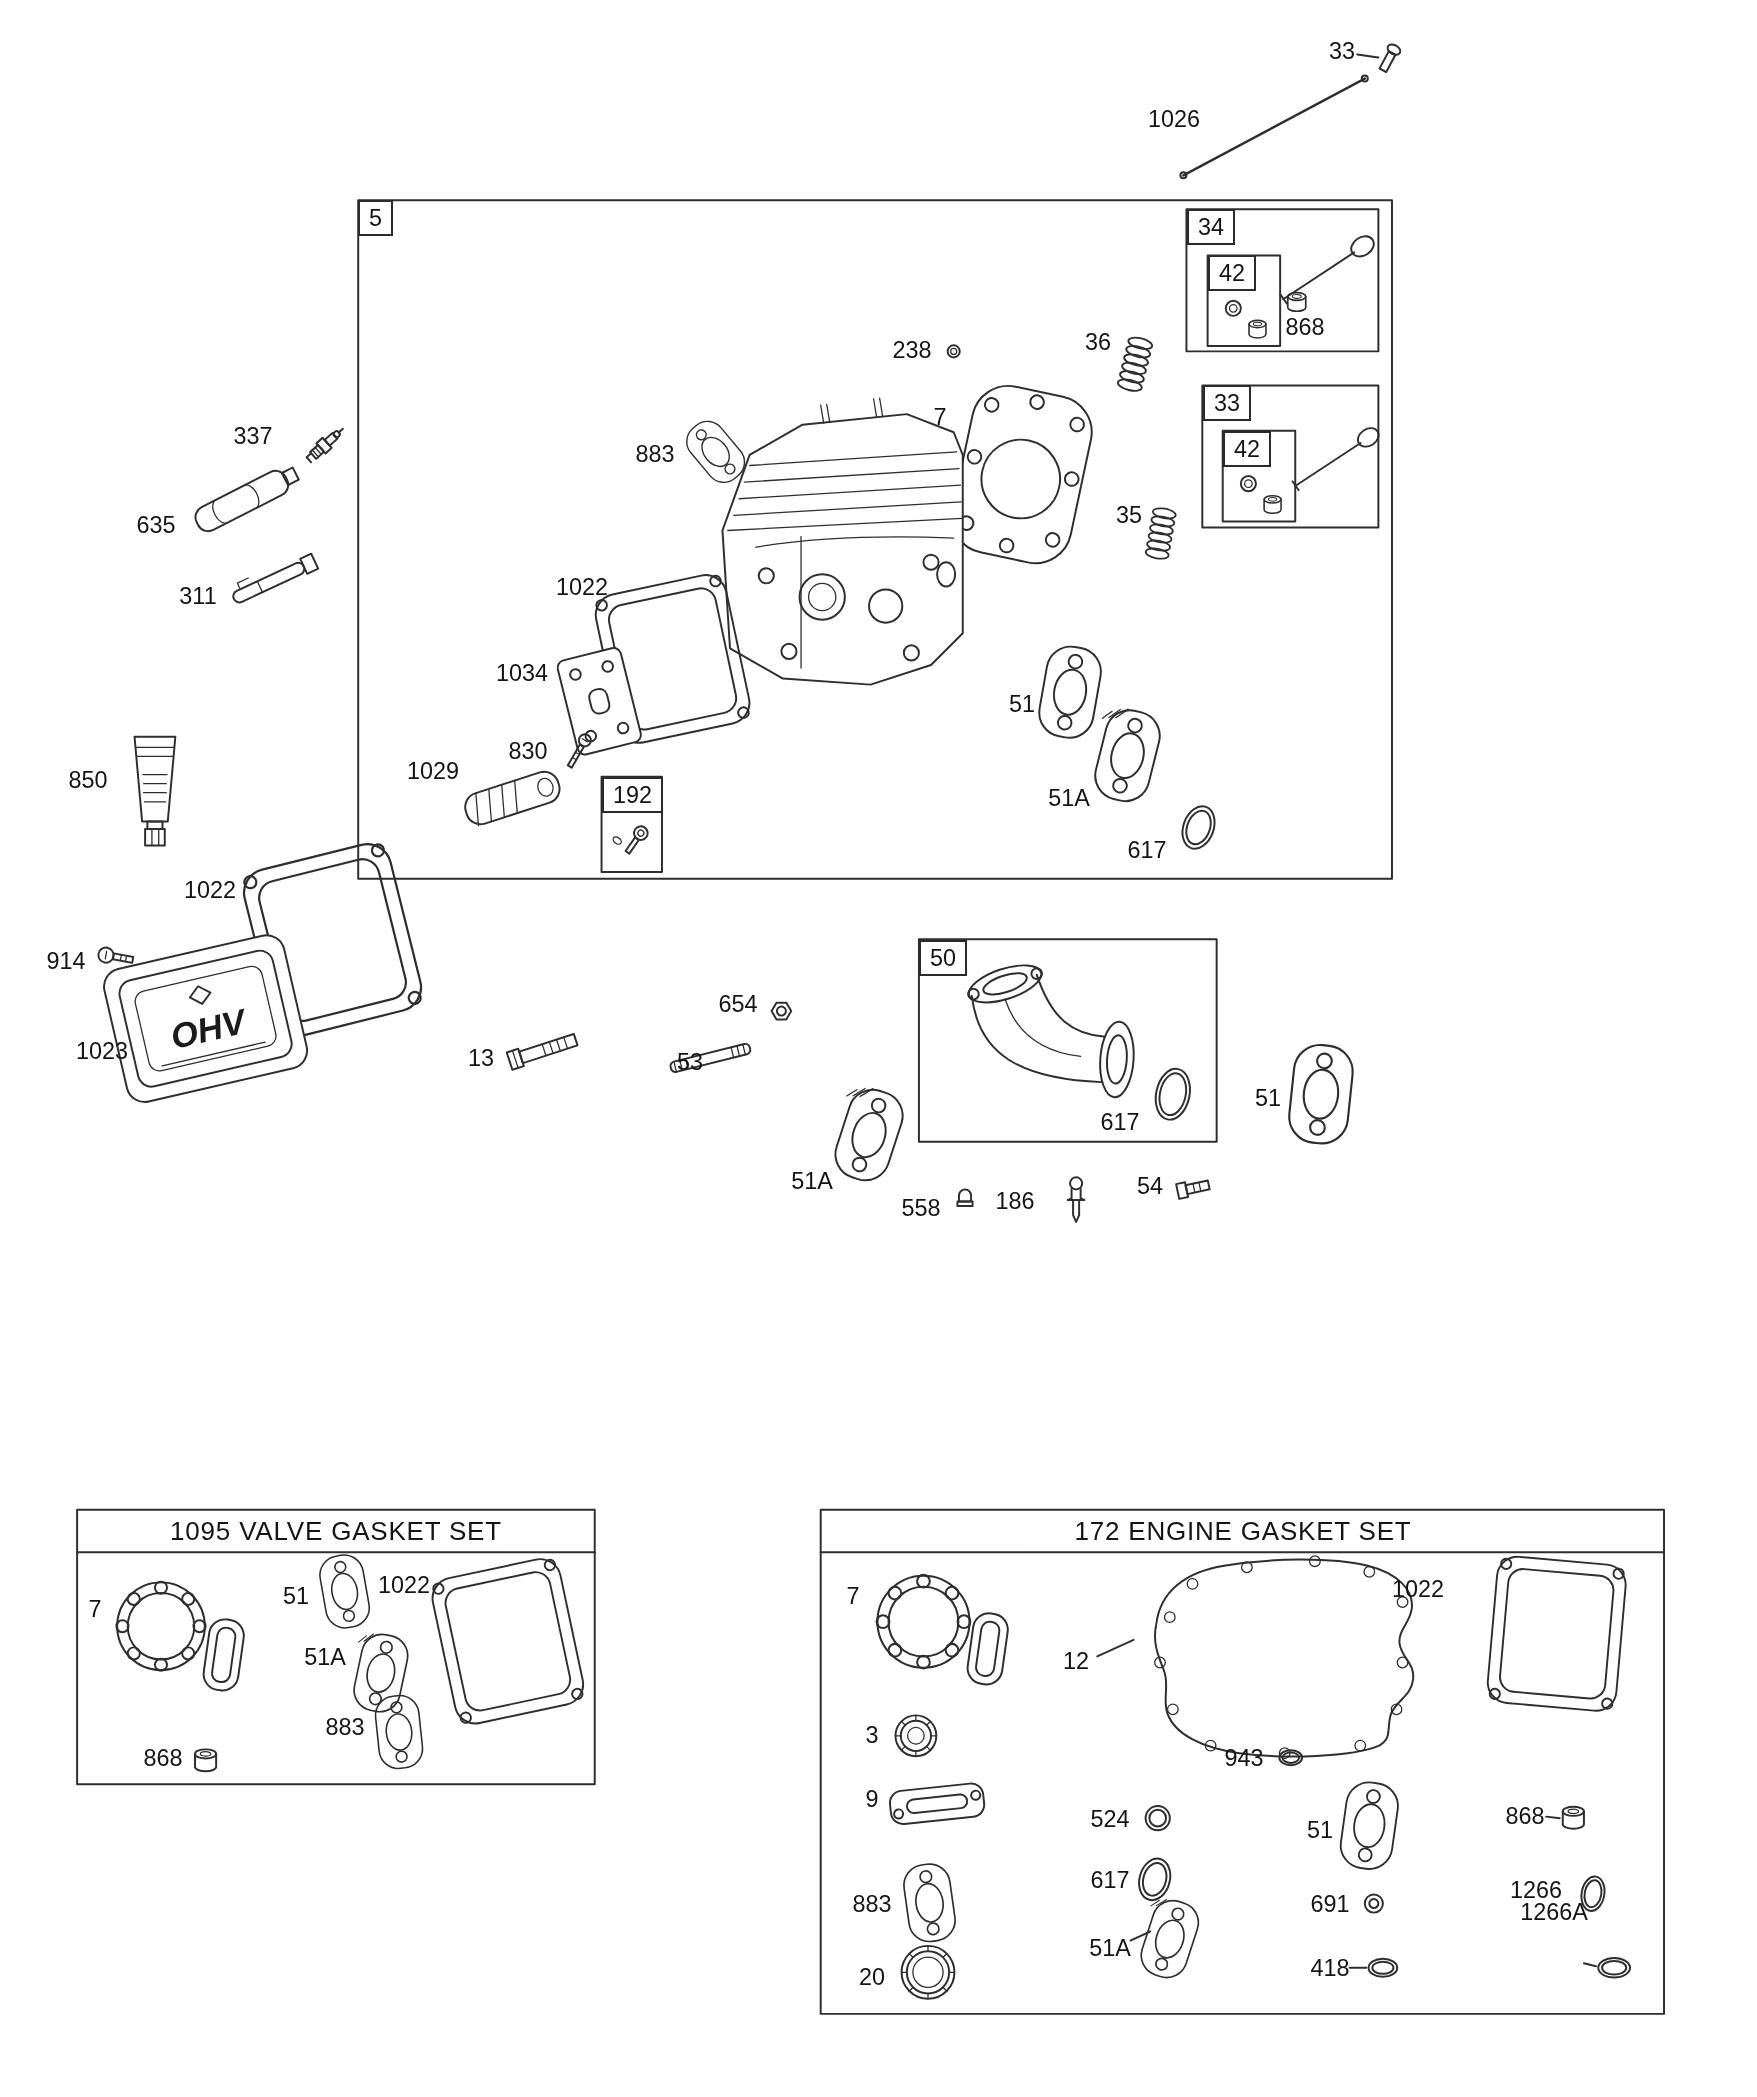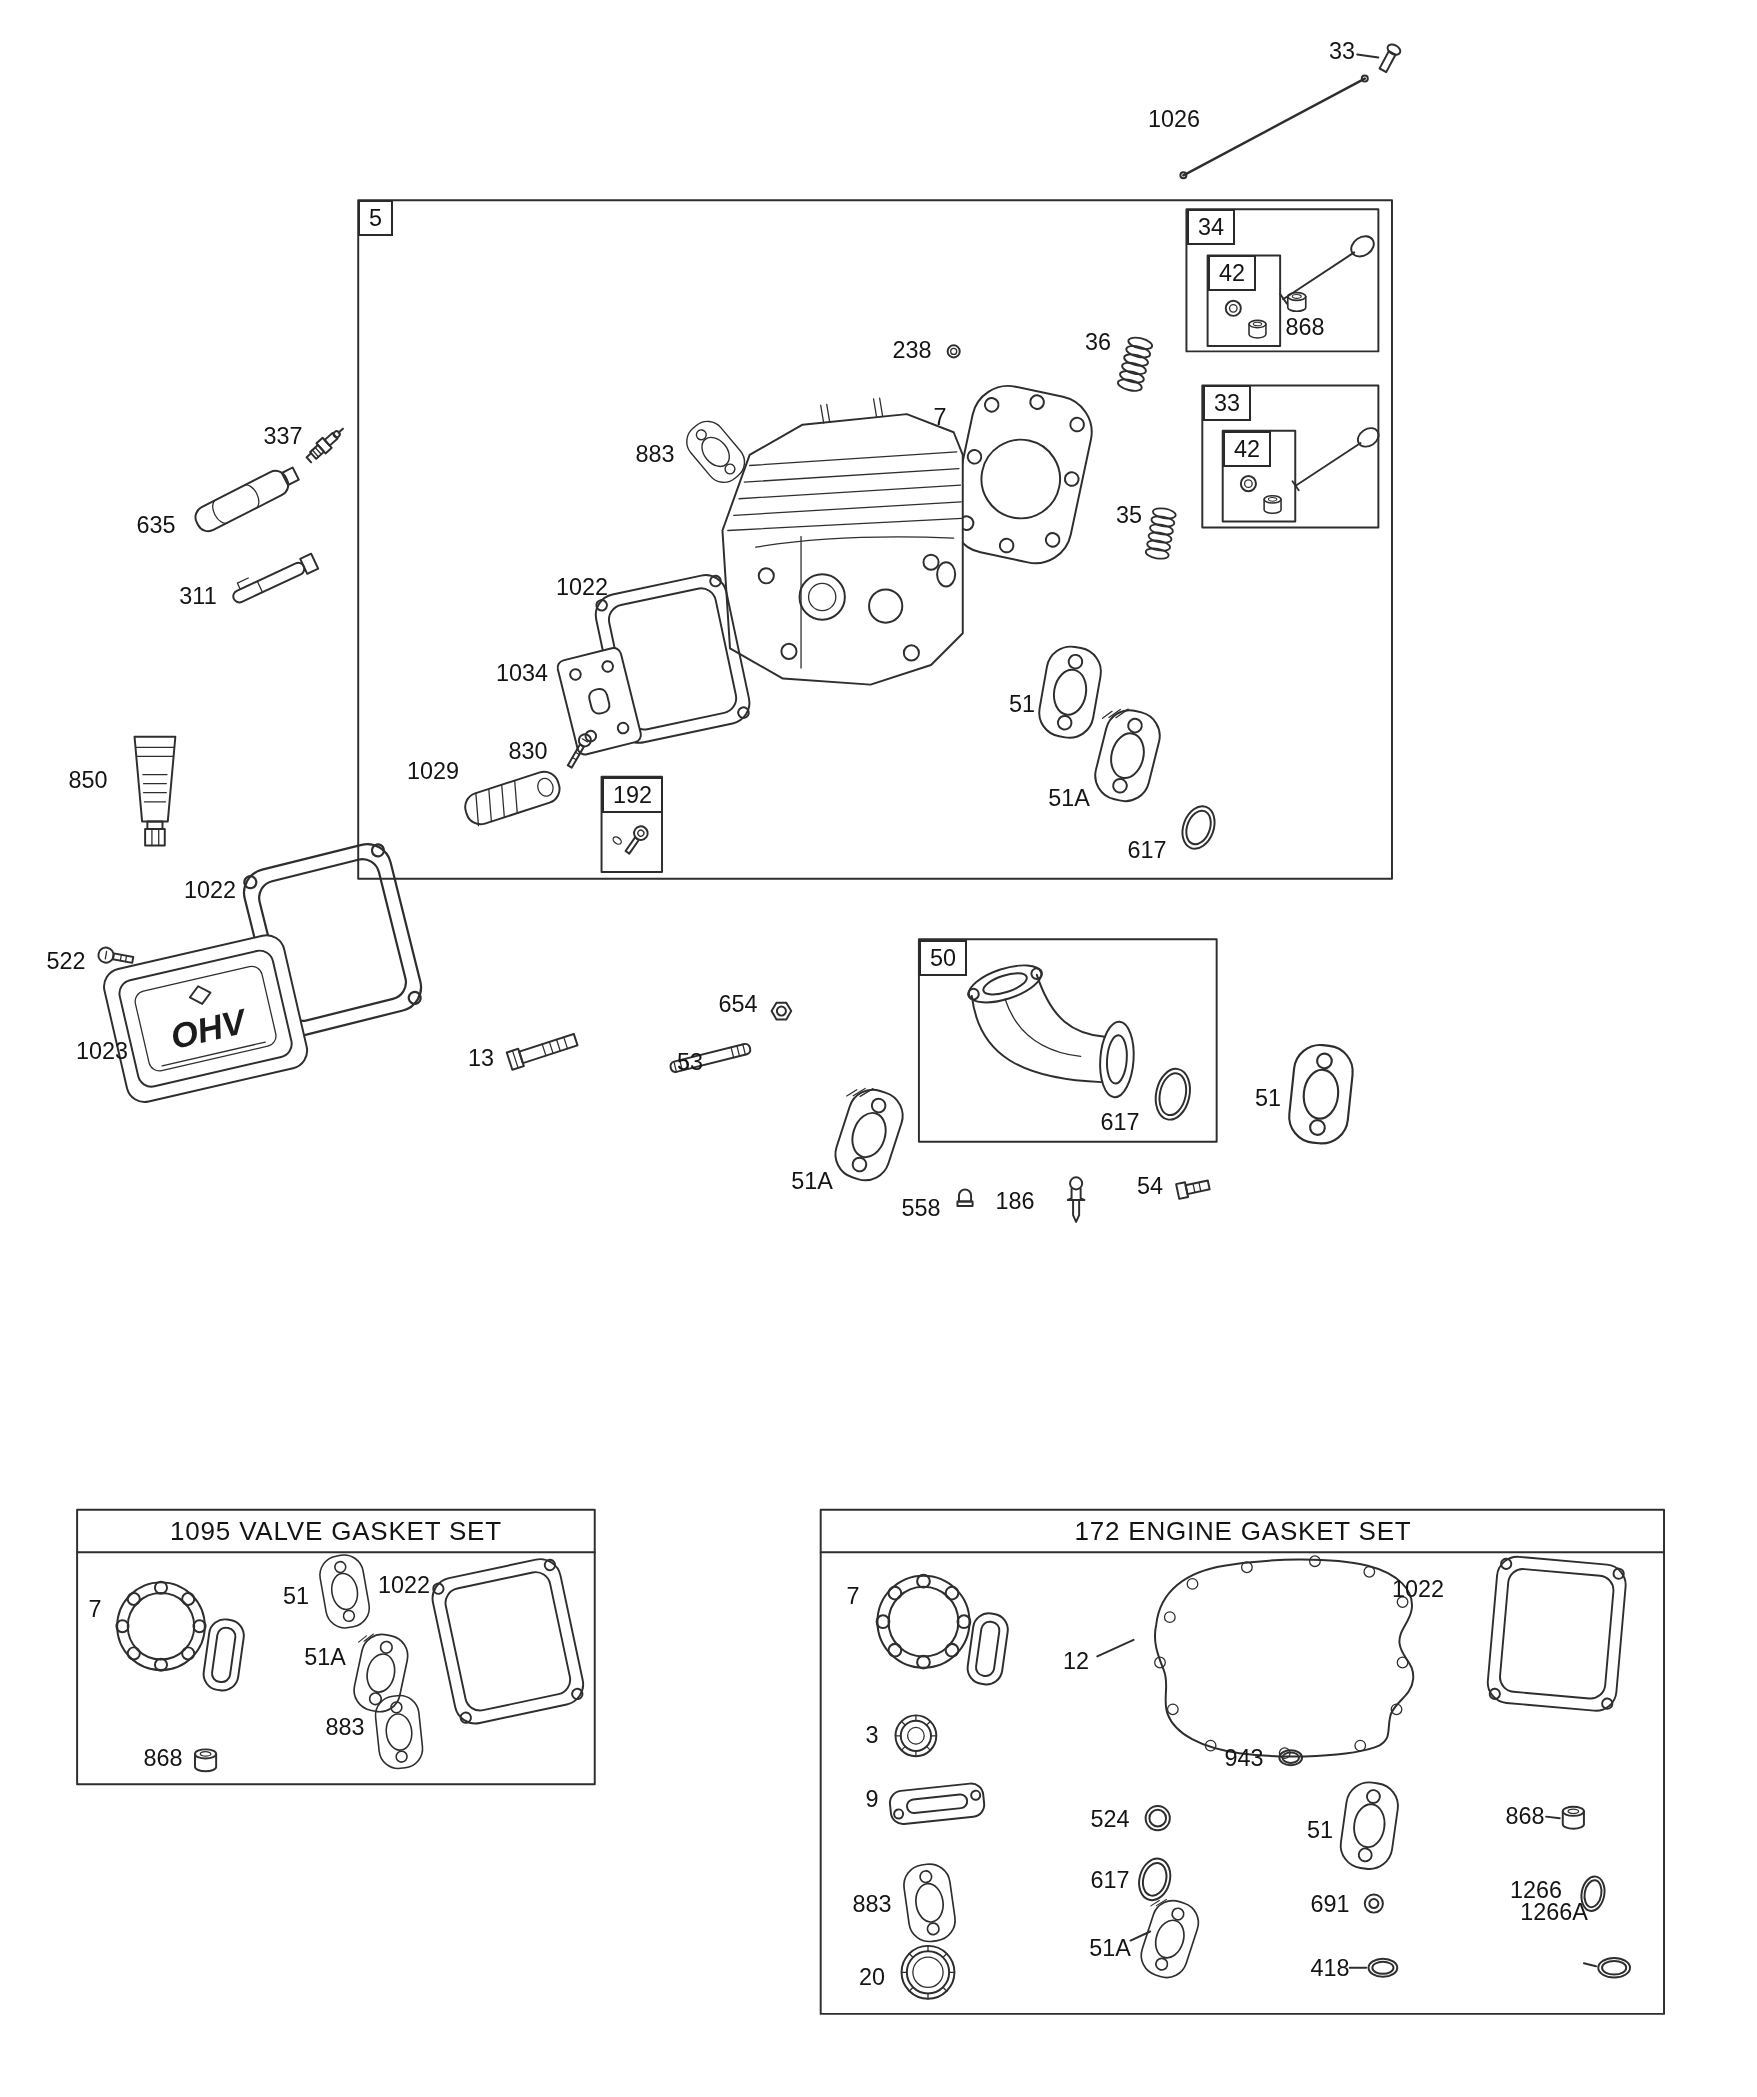--- a/index.html
+++ b/index.html
@@ -514,33 +514,33 @@
 <div class="settitle" style="left:1243px;top:1531px">172 ENGINE GASKET SET</div>
 
 <div class="lbl" style="left:1342px;top:51px">33</div>
 <div class="lbl" style="left:1174px;top:119px">1026</div>
 <div class="lbl" style="left:912px;top:350px">238</div>
 <div class="lbl" style="left:655px;top:454px">883</div>
 <div class="lbl" style="left:940px;top:417px">7</div>
 <div class="lbl" style="left:1098px;top:342px">36</div>
 <div class="lbl" style="left:1305px;top:327px">868</div>
 <div class="lbl" style="left:1129px;top:515px">35</div>
-<div class="lbl" style="left:283px;top:436px">337</div>
+<div class="lbl" style="left:253px;top:436px">337</div>
 <div class="lbl" style="left:156px;top:525px">635</div>
 <div class="lbl" style="left:198px;top:596px">311</div>
 <div class="lbl" style="left:582px;top:587px">1022</div>
 <div class="lbl" style="left:522px;top:673px">1034</div>
 <div class="lbl" style="left:528px;top:751px">830</div>
 <div class="lbl" style="left:433px;top:771px">1029</div>
 <div class="lbl" style="left:1022px;top:704px">51</div>
 <div class="lbl" style="left:1069px;top:798px">51A</div>
 <div class="lbl" style="left:1147px;top:850px">617</div>
 <div class="lbl" style="left:88px;top:780px">850</div>
 <div class="lbl" style="left:210px;top:890px">1022</div>
-<div class="lbl" style="left:66px;top:961px">522</div>
+<div class="lbl" style="left:66px;top:961px">914</div>
 <div class="lbl" style="left:102px;top:1051px">1023</div>
 <div class="lbl" style="left:481px;top:1058px">13</div>
 <div class="lbl" style="left:738px;top:1004px">654</div>
 <div class="lbl" style="left:690px;top:1062px">53</div>
 <div class="lbl" style="left:1120px;top:1122px">617</div>
 <div class="lbl" style="left:1268px;top:1098px">51</div>
 <div class="lbl" style="left:812px;top:1181px">51A</div>
 <div class="lbl" style="left:921px;top:1208px">558</div>
 <div class="lbl" style="left:1015px;top:1201px">186</div>
 <div class="lbl" style="left:1150px;top:1186px">54</div>

